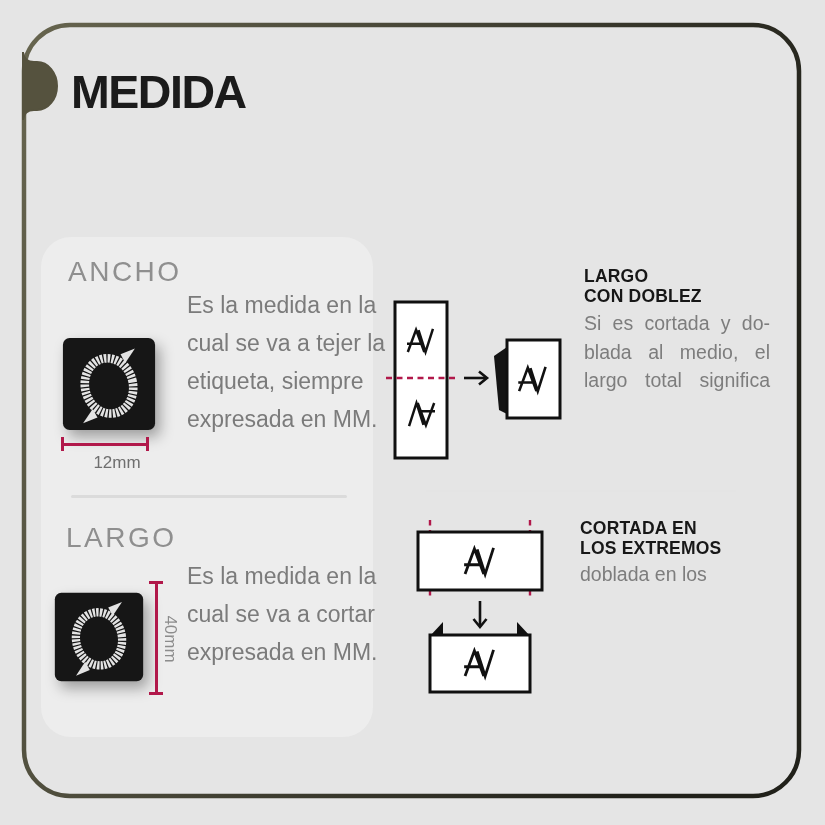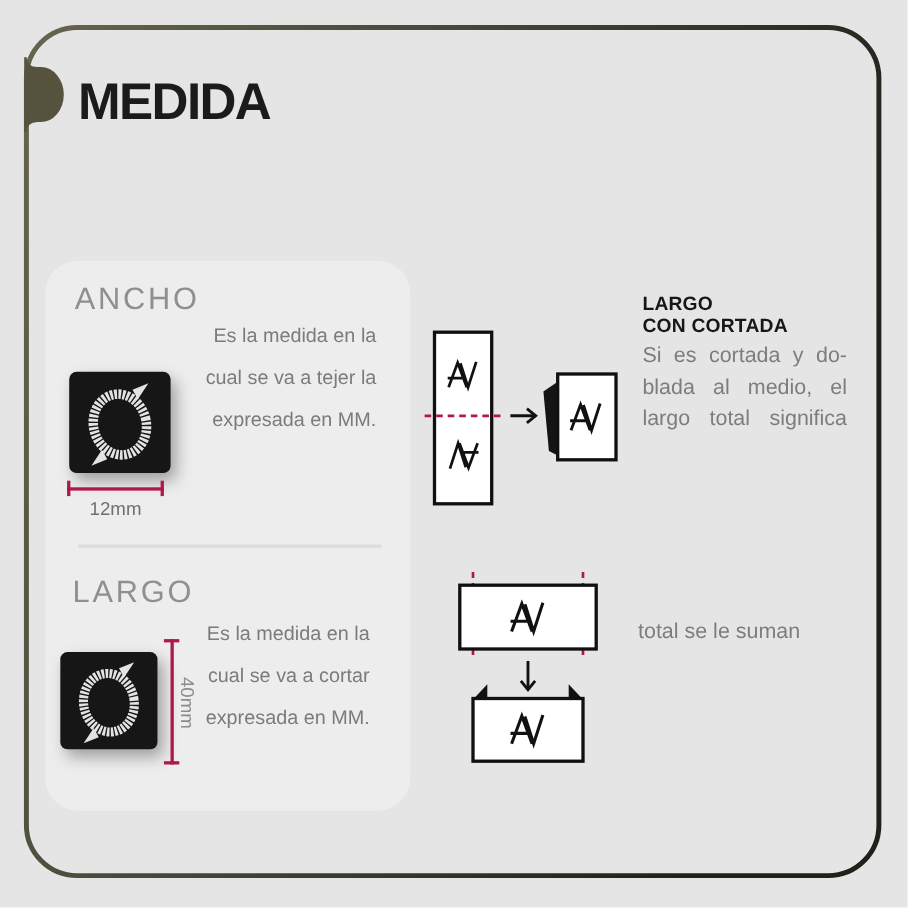--- a/index.html
+++ b/index.html
@@ -16,21 +16,21 @@
     transform-origin:left top;
   }
   
   .panel{
     position:absolute;left:41px;top:237px;width:332px;height:500px;
     background:#ededed;border-radius:30px;
   }
   .sec-title{
     position:absolute;font-size:28px;font-weight:400;color:#8f8f8f;letter-spacing:2.5px;line-height:1.1;
   }
-  .para{position:absolute;font-size:18px;line-height:38px;color:#7b7b7b;text-align:right;}
+  .para{position:absolute;font-size:23px;line-height:38px;color:#7b7b7b;}
   .para div{white-space:nowrap;}
   .label-photo{position:absolute;filter:drop-shadow(5px 7px 7px rgba(0,0,0,.33));}
   .ruler-h{position:absolute;height:14px;}
   .ruler-h .bar{position:absolute;left:0;right:0;top:6px;height:2.6px;background:#b1184a;}
   .ruler-h .t1,.ruler-h .t2{position:absolute;top:0;width:2.6px;height:14px;background:#b1184a;}
   .ruler-h .t1{left:0;} .ruler-h .t2{right:0;}
   .ruler-v{position:absolute;width:14px;}
   .ruler-v .bar{position:absolute;top:0;bottom:0;left:6px;width:2.6px;background:#b1184a;}
   .ruler-v .t1,.ruler-v .t2{position:absolute;left:0;height:2.6px;width:14px;background:#b1184a;}
   .ruler-v .t1{top:0;} .ruler-v .t2{bottom:0;}
@@ -85,25 +85,26 @@
       </g>
       <path d="M62 19 L77 13 L67 28 Z" fill="#e3e3e3"></path>
       <path d="M38 85 L23 91 L33 76 Z" fill="#e3e3e3"></path>
     </svg>
 
     <div class="ruler-h" style="left:20px;top:200px;width:88px">
       <span class="t1"></span>
       <span class="bar"></span>
       <span class="t2"></span>
     </div>
-    <div class="measure" style="left:20px;top:216px;width:88px">12mm</div>
+    <div class="measure" style="left:32px;top:216px;width:88px">12mm</div>
 
     <div class="para" style="left:146px;top:49px">
       <div>Es la medida en la</div>
       <div>cual se va a tejer la</div>
+      <div>etiqueta, siempre</div>
       <div>expresada en MM.</div>
     </div>
 
     <div class="divider" style="left:30px;top:258px;width:276px"></div>
 
     <div class="sec-title" style="left:25px;top:286px">LARGO</div>
 
     <svg class="label-photo" style="left:12px;top:354px" width="92" height="92" viewBox="0 0 100 100">
       <rect x="2" y="2" width="96" height="96" rx="7" fill="#161616"></rect>
       <g transform="rotate(-10 50 52)">
@@ -138,21 +139,21 @@
       <line x1="80" y1="84" x2="102" y2="84"></line>
       <polyline points="95,77.5 103,84 95,90.5"></polyline>
     </g>
     <polygon points="123,53 110,62 115,116 123,120" fill="#141414"></polygon>
     <rect x="123" y="46" width="53" height="78" fill="#ffffff" stroke="#101010" stroke-width="3"></rect>
     <use href="#av" x="134" y="72" width="30" height="26"></use>
   </svg>
 
   <div class="r-heading" style="left:584px;top:266px">
     <div>LARGO</div>
-    <div>CON CORTADA</div>
+    <div>CON DOBLEZ</div>
   </div>
   <div class="r-body" style="left:584px;top:309px;width:186px">
     <div class="j">Si es cortada y do-</div>
     <div class="j">blada al medio, el</div>
     <div class="j">largo total significa</div>
   </div>
 
   <div class="divider-r" style="left:425px;top:490px;width:312px"></div>
 
   <svg class="abs" style="left:413px;top:513px" width="140" height="190" viewBox="0 0 140 190">
@@ -163,17 +164,21 @@
     <g stroke="#111111" stroke-width="2.6" fill="none">
       <line x1="67" y1="88" x2="67" y2="113"></line>
       <polyline points="60.5,106 67,114 73.5,106"></polyline>
     </g>
     <rect x="17" y="122" width="100" height="57" fill="#ffffff" stroke="#101010" stroke-width="3"></rect>
     <polygon points="17,123 30,109 30,123" fill="#101010"></polygon>
     <polygon points="117,123 104,109 104,123" fill="#101010"></polygon>
     <use href="#av" x="51" y="136" width="32" height="28"></use>
   </svg>
 
+  <div class="r-heading" style="left:580px;top:518px">
+    <div>CORTADA EN</div>
+    <div>LOS EXTREMOS</div>
+  </div>
   <div class="r-body" style="left:580px;top:560px;width:205px">
-    <div>total se le suman</div>
+    <div>doblada en los</div>
   </div>
 
 </div>
 
 </body></html>

